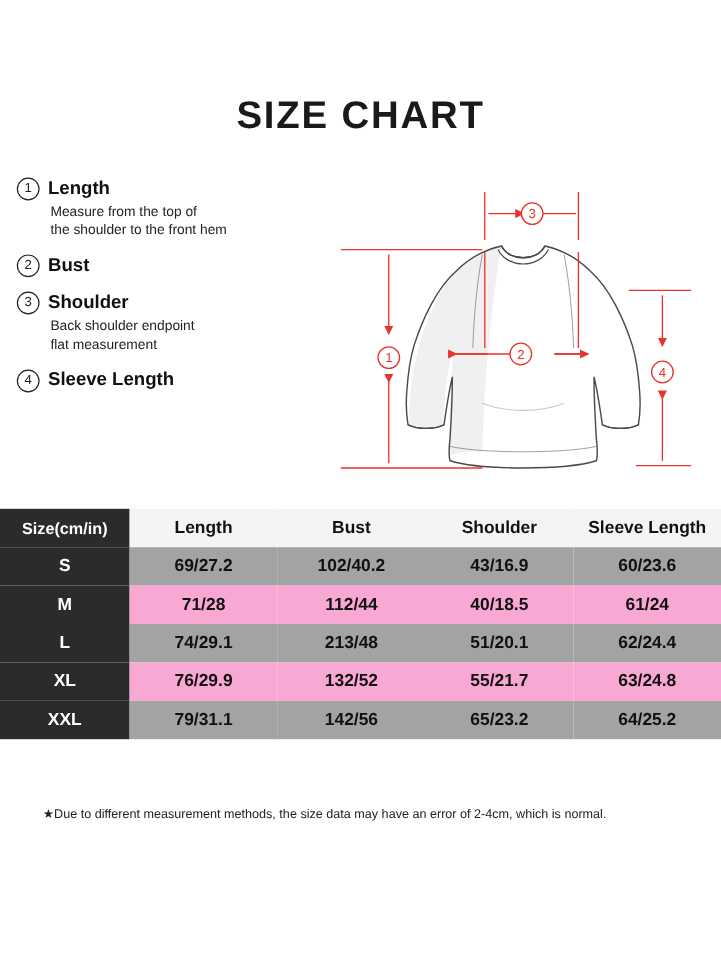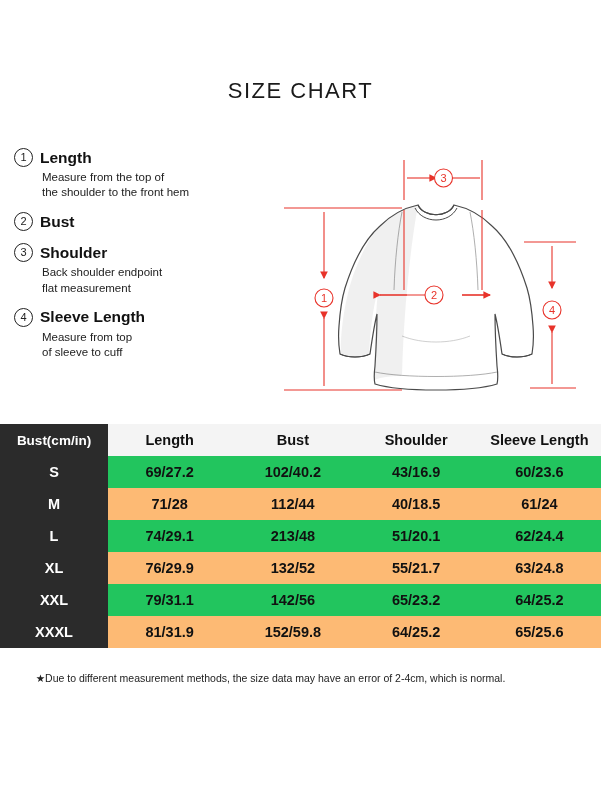--- a/index.html
+++ b/index.html
@@ -19,22 +19,22 @@
     position: relative;
     width: 601px;
     height: 800px;
   }
   .title {
     position: absolute;
     top: 78px;
     left: 0;
     width: 601px;
     text-align: center;
-    font-size: 22px;
-    font-weight: normal;
+    font-size: 32px;
+    font-weight: bold;
     letter-spacing: 1.5px;
     color: #1a1a1a;
   }
   
   .legend {
     position: absolute;
     top: 148px;
     left: 14px;
     width: 230px;
   }
@@ -107,22 +107,22 @@
     background: #2b2b2b;
     color: #ffffff;
     font-size: 13.5px;
     width: 108px;
   }
   table.size-table tbody td.size-cell {
     background: #2b2b2b;
     color: #ffffff;
     width: 108px;
   }
-  table.size-table tbody tr.odd td { background: #fdba74; }
-  table.size-table tbody tr.even td { background: #22c55e; }
+  table.size-table tbody tr.odd td { background: #f9a8d4; }
+  table.size-table tbody tr.even td { background: #a3a3a3; }
   table.size-table tbody tr.odd td.size-cell,
   table.size-table tbody tr.even td.size-cell { background: #2b2b2b; }
   .footnote {
     position: absolute;
     top: 672px;
     left: 0;
     width: 541px;
     text-align: center;
     font-size: 10.5px;
     color: #222;
@@ -160,22 +160,20 @@
       </div>
       <div class="legend-desc" style="white-space: pre-line;">Back shoulder endpoint
 flat measurement</div>
     </div>
 
     <div class="legend-item">
       <div class="legend-head">
         <span class="num-circle">4</span>
         <span class="legend-title">Sleeve Length</span>
       </div>
-      <div class="legend-desc" style="white-space: pre-line;">Measure from top
-of sleeve to cuff</div>
     </div>
 
   </div>
 
   <div class="diagram">
     <svg width="340" height="270" viewBox="0 0 340 270" xmlns="http://www.w3.org/2000/svg">
       <defs>
         <marker id="arrA" markerWidth="7" markerHeight="7" refX="6" refY="3.5" orient="auto">
           <polygon points="0,0 7,3.5 0,7" fill="#e8332a"></polygon>
         </marker>
@@ -267,21 +265,21 @@
       </g>
       <circle cx="300" cy="170" r="9" fill="#ffffff" stroke="#e8332a" stroke-width="1.1"></circle>
       <text x="300" y="174" font-family="Liberation Sans, sans-serif" font-size="11" fill="#e8332a" text-anchor="middle">4</text>
     </svg>
   </div>
 
   <div class="table-wrap">
     <table class="size-table">
       <thead>
         <tr>
-          <th class="size-head">Bust(cm/in)</th>
+          <th class="size-head">Size(cm/in)</th>
           <th>Length</th>
           <th>Bust</th>
           <th>Shoulder</th>
           <th>Sleeve Length</th>
         </tr>
       </thead>
       <tbody>
         <tr class="even">
           <td class="size-cell">S</td>
           <td>69/27.2</td>
@@ -310,26 +308,19 @@
           <td>55/21.7</td>
           <td>63/24.8</td>
         </tr>
         <tr class="even">
           <td class="size-cell">XXL</td>
           <td>79/31.1</td>
           <td>142/56</td>
           <td>65/23.2</td>
           <td>64/25.2</td>
         </tr>
-        <tr class="odd">
-          <td class="size-cell">XXXL</td>
-          <td>81/31.9</td>
-          <td>152/59.8</td>
-          <td>64/25.2</td>
-          <td>65/25.6</td>
-        </tr>
       </tbody>
     </table>
   </div>
 
   <div class="footnote">★Due to different measurement methods, the size data may have an error of 2-4cm, which is normal.</div>
 
 </div>
 
 </body></html>

